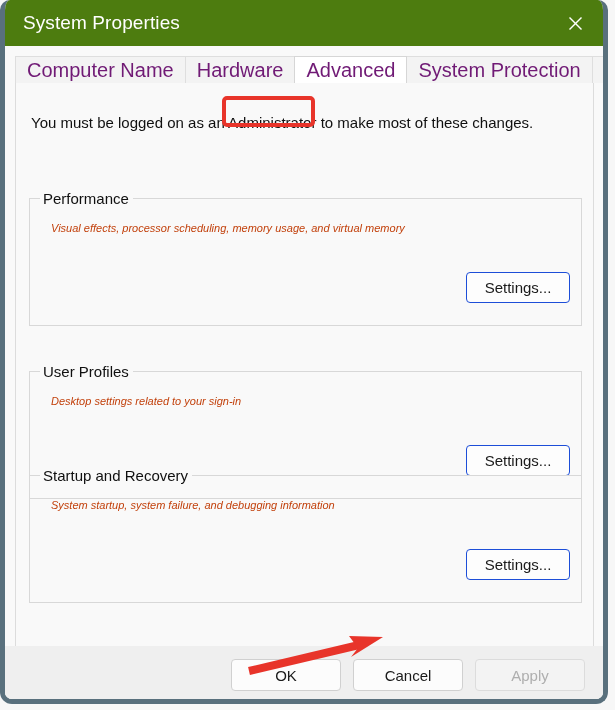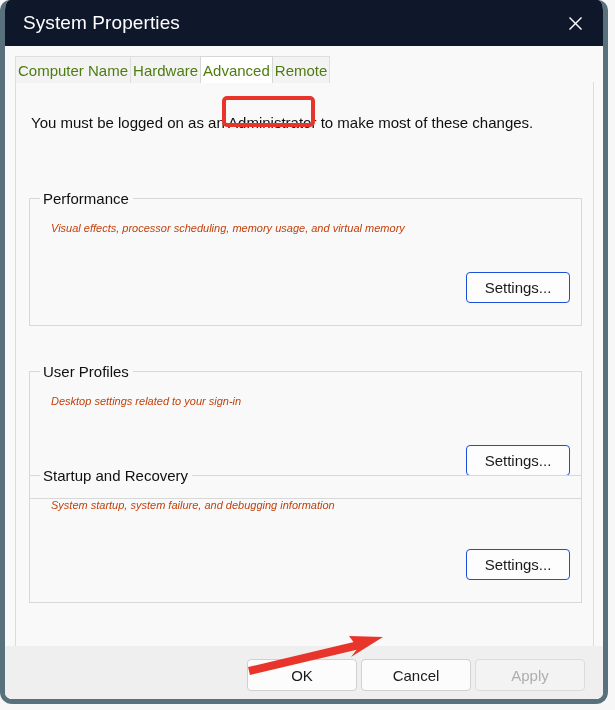--- a/index.html
+++ b/index.html
@@ -30,21 +30,21 @@
     border-bottom: 5px solid #59707d;
     border-radius: 10px 10px 12px 12px;
     box-sizing: border-box;
     overflow: hidden;
     background: #efefef;
   }
 
   .titlebar {
     position: relative;
     height: 46px;
-    background: #0f172a;
+    background: #4d7c0f;
     display: flex;
     align-items: center;
     padding: 0 0 0 18px;
     box-sizing: border-box;
   }
   .titlebar-text {
     color: #ffffff;
     font-size: 19px;
     letter-spacing: 0.1px;
     white-space: nowrap;
@@ -74,25 +74,25 @@
     position: absolute;
     left: 10px;
     top: 9px;
     right: 9px;
     height: 28px;
     display: flex;
     align-items: flex-end;
   }
   .tab {
     height: 27px;
-    padding: 0 2px;
+    padding: 0 11px;
     display: flex;
     align-items: center;
-    font-size: 15px;
-    color: #4d7c0f;
+    font-size: 20px;
+    color: #701a75;
     background: #f3f3f3;
     border: 1px solid #dedede;
     border-bottom: none;
     margin-right: -1px;
     box-sizing: border-box;
     white-space: nowrap;
   }
   .tab.selected {
     background: #ffffff;
     border-color: #d6d6d6;
@@ -225,21 +225,21 @@
     right: 0;
     bottom: 0;
     height: 58px;
     background: #efefef;
   }
   .footer-btns {
     position: absolute;
     right: 18px;
     top: 13px;
     display: flex;
-    gap: 4px;
+    gap: 12px;
   }
   .btn-footer {
     width: 110px;
     height: 32px;
     border-radius: 4px;
     border: 1px solid #d0d0d0;
     background: #fcfcfc;
     font-size: 15px;
   }
   .btn-footer.disabled {
@@ -266,20 +266,21 @@
     </div>
 
     <div class="dialog-body">
 
       <div class="tabpage"></div>
 
       <div class="tabstrip">
         <div class="tab">Computer Name</div>
         <div class="tab">Hardware</div>
         <div class="tab selected">Advanced</div>
+        <div class="tab">System Protection</div>
         <div class="tab">Remote</div>
       </div>
 
       <div class="tab-highlight"></div>
 
       <div class="admin-note">You must be logged on as an Administrator to make most of these changes.</div>
 
       <div class="groupbox" style="top:144px; height:136px;">
         <div class="gb-frame"></div>
         <div class="gb-legend">Performance</div>

